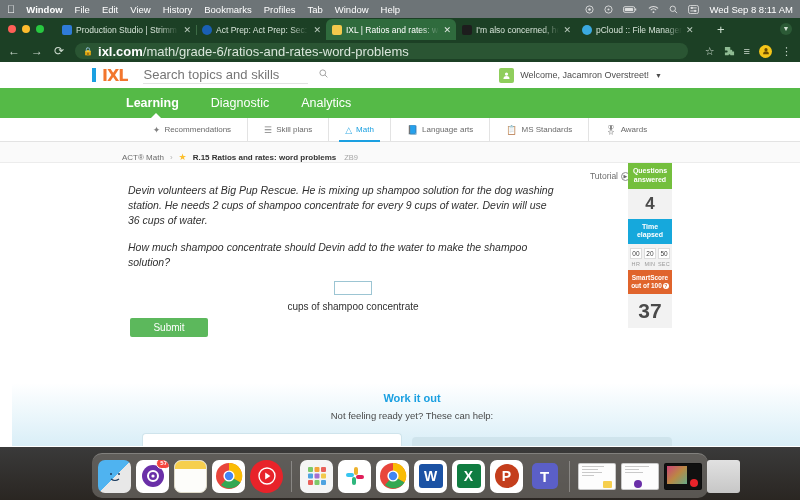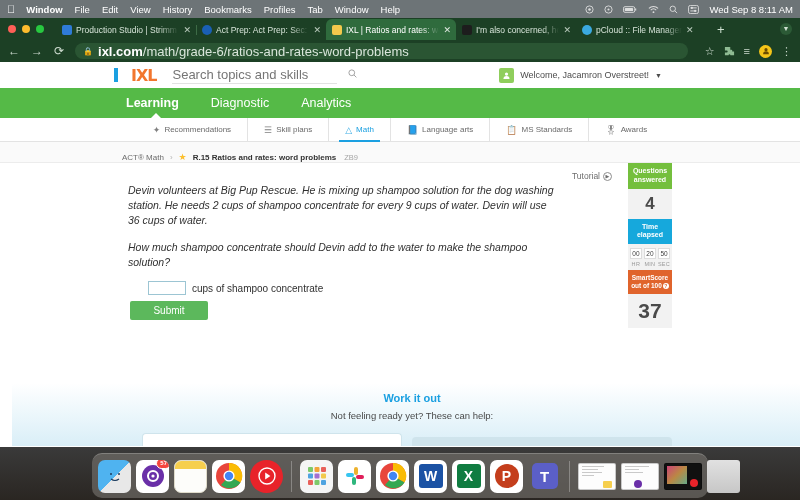--- a/index.html
+++ b/index.html
@@ -61,21 +61,21 @@
   .omnibox .lock { font-size: 8px; color:#c3d4c6; }
   .omnibox .url { font-size: 13px; color: #d9e6db; white-space:nowrap; }
   .omnibox .url b { color:#fff; font-weight:bold; }
   .tbicon { margin-left: 9px; font-size: 11px; color:#cbd9cd; line-height:1; display:flex; align-items:center;}
   .avatar-ext { width:13px;height:13px;border-radius:50%;background:#f5c518;display:flex;align-items:center;justify-content:center;}
 
   
   .page { position:absolute; top: 62px; left:0; width: 800px; height: 385px; background:#fff; overflow:hidden; }
 
   .ixl-header { height: 26px; display:flex; align-items:center; padding: 0 14px; background:#fff; }
-  .logo { display:flex; margin-left: 100px; align-items:center; gap:11px; }
+  .logo { display:flex; margin-left: 78px; align-items:center; gap:4px; }
   .logo .bar { width: 4px; height: 14px; background:#1ba0e1; }
   .logo .xl { font-size: 16px; font-weight: bold; color:#f2762e; letter-spacing:-1px; margin-left:2px;
      font-family:"DejaVu Sans", sans-serif; }
   .searchwrap { margin-left: 16px; width: 165px; border-bottom: 1px solid #e2e2e2;
      display:flex; align-items:center; height: 17px; }
   .searchwrap input { border:0; outline:0; font-size:13px; color:#8b8b8b; flex:1; background:transparent;
      font-family:"Liberation Sans", sans-serif; }
   .searchwrap .mag { font-size: 9px; color:#9a9a9a; }
   .hdr-spacer { flex:1; }
   .welcome { display:flex; align-items:center; gap:6px; margin-right: 124px;}
@@ -104,28 +104,28 @@
   .crumbbar .c1 { font-size: 8px; color:#6c6c6c; }
   .crumbbar .chev { font-size: 8px; color:#b5b5b5; }
   .crumbbar .star { color:#fcc02e; font-size:9px; }
   .crumbbar .c2 { font-size: 8px; color:#333; font-weight:bold; }
   .crumbbar .code { font-size: 7.5px; color:#a5a5a5; margin-left:2px; }
 
   
   .content { position:relative; height: 283px; background:#fff; }
   .qbody { position:absolute; left: 128px; top: 20px; width: 430px; }
   .qbody p { font-size: 10.5px; color:#303030; line-height: 1.45; margin-bottom: 11px; font-style: italic; }
-  .ansrow { display:flex; align-items:center; gap:6px; margin-left: 20px; margin-top: 6px;}
+  .ansrow { display:flex; align-items:center; gap:6px; margin-left: 20px; margin-top: 6px; flex-direction: column;}
   .ansbox { width: 38px; height: 14px; border: 1px solid #9cc5d3; background:#fff; }
   .anslabel { font-size: 10px; color:#303030; }
   .submit { margin-top: 6px; margin-left: 2px; width: 78px; height: 19px; background:#5cb85c;
      border:0; border-radius: 2px; color:#fff; font-size: 10px; font-family:"Liberation Sans", sans-serif; }
 
   
-  .tutorial { position:absolute; right: 188px; top: 8px; font-size: 8.5px; color:#6d6d6d;
+  .tutorial { position:absolute; right: 170px; top: 8px; font-size: 8.5px; color:#6d6d6d;
      display:flex; align-items:center; gap:3px; }
   .tutorial .play { width:9px;height:9px;border:1px solid #8d8d8d;border-radius:50%;
      display:flex;align-items:center;justify-content:center;font-size:5px;color:#6d6d6d;}
 
   .scorepanel { position:absolute; right: 128px; top: 0px; width: 44px; text-align:center; }
   .scorepanel .hd { color:#fff; font-size: 7px; font-weight:bold; line-height: 1.25; padding: 4px 2px; }
   .scorepanel .hd.green { background:#74bf3d; }
   .scorepanel .hd.blue { background:#16a8dc; }
   .scorepanel .hd.orange { background:#e0642c; font-size:6.5px; }
   .scorepanel .val { background:#f2f2f2; font-size: 17px; color:#4a4a4a; font-weight:bold; padding: 5px 0; }

